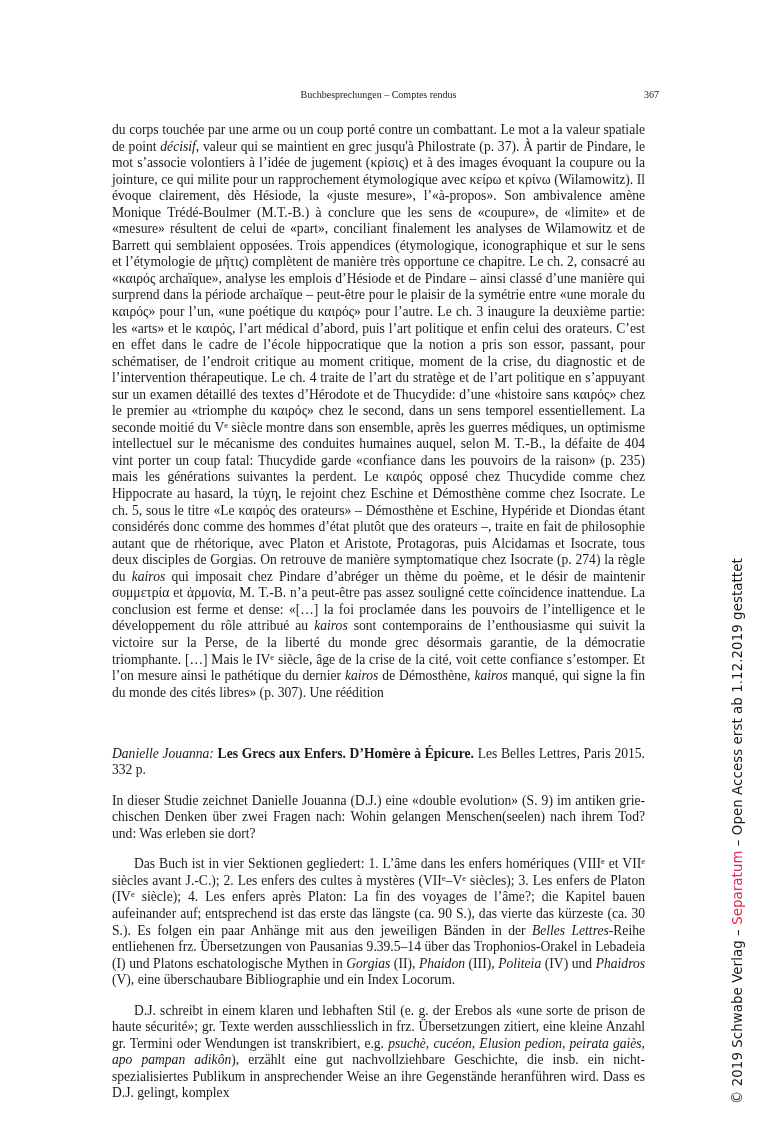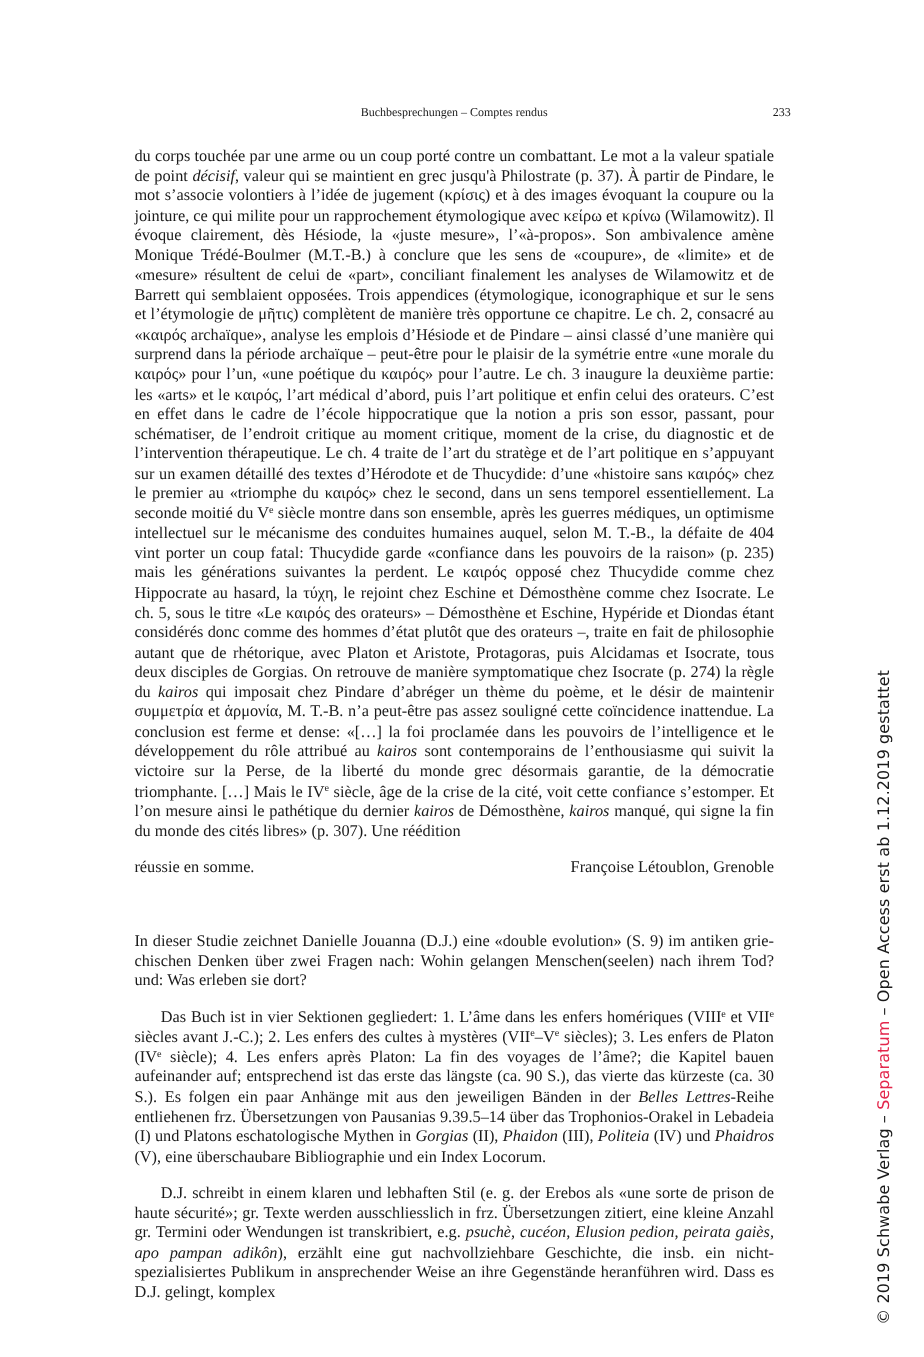--- a/index.html
+++ b/index.html
@@ -31,30 +31,27 @@
     white-space: nowrap; font-family: "DejaVu Sans", "Liberation Sans", sans-serif;
     font-size: 13.3px; line-height: 18px; color: #1a1a1a; letter-spacing: 0.1px;
   }
   .side-notice .accent { color: #e3264b; }
 </style>
 </head>
 <body>
 
 <div class="running-head">
   <span class="title">Buchbesprechungen – Comptes rendus</span>
-  <span class="pageno">233</span>
+  <span class="pageno">367</span>
 </div>
 
 <div class="text-block">
   <p id="review1-body"><span>du corps touchée par une arme ou un coup porté contre un combattant. Le mot a la valeur spatiale de point </span><i>décisif</i><span>, valeur qui se maintient en grec jusqu'à Philostrate (p. 37). À partir de Pindare, le mot s’associe volontiers à l’idée de jugement (κρίσις) et à des images évoquant la coupure ou la jointure, ce qui milite pour un rapprochement étymologique avec κείρω et κρίνω (Wilamowitz). Il évoque clairement, dès Hésiode, la «juste mesure», l’«à-propos». Son ambivalence amène Monique Trédé-Boulmer (M.T.-B.) à conclure que les sens de «coupure», de «limite» et de «mesure» résultent de celui de «part», conciliant finalement les analyses de Wilamowitz et de Barrett qui semblaient opposées. Trois appendices (étymologique, iconographique et sur le sens et l’étymologie de μῆτις) complètent de manière très opportune ce chapitre. Le ch. 2, consacré au «καιρός archaïque», ana­lyse les emplois d’Hésiode et de Pindare – ainsi classé d’une manière qui surprend dans la période archaïque – peut-être pour le plaisir de la symétrie entre «une morale du καιρός» pour l’un, «une poétique du καιρός» pour l’autre. Le ch. 3 inaugure la deuxième partie: les «arts» et le καιρός, l’art médical d’abord, puis l’art politique et enfin celui des orateurs. C’est en effet dans le cadre de l’école hippocratique que la notion a pris son essor, passant, pour schématiser, de l’endroit critique au mo­ment critique, moment de la crise, du diagnostic et de l’intervention thérapeutique. Le ch. 4 traite de l’art du stratège et de l’art politique en s’appuyant sur un examen détaillé des textes d’Hérodote et de Thucydide: d’une «histoire sans καιρός» chez le premier au «triomphe du καιρός» chez le second, dans un sens temporel essentiellement. La seconde moitié du V</span><sup>e</sup><span> siècle montre dans son ensemble, après les guerres médiques, un optimisme intellectuel sur le mécanisme des conduites humaines auquel, selon M. T.-B., la défaite de 404 vint porter un coup fatal: Thucydide garde «confiance dans les pouvoirs de la raison» (p. 235) mais les générations suivantes la perdent. Le καιρός opposé chez Thucydide comme chez Hippocrate au hasard, la τύχη, le rejoint chez Eschine et Démosthène comme chez Isocrate. Le ch. 5, sous le titre «Le καιρός des orateurs» – Démosthène et Eschine, Hypéride et Diondas étant considérés donc comme des hommes d’état plutôt que des orateurs –, traite en fait de philosophie autant que de rhétorique, avec Platon et Aristote, Protagoras, puis Alcidamas et Isocrate, tous deux disciples de Gorgias. On retrouve de manière symptomatique chez Isocrate (p. 274) la règle du </span><i>kairos</i><span> qui imposait chez Pindare d’abréger un thème du poème, et le désir de maintenir συμμετρία et ἁρμονία, M. T.-B. n’a peut-être pas assez souligné cette coïncidence inattendue. La conclusion est ferme et dense: «[…] la foi proclamée dans les pouvoirs de l’intelligence et le développement du rôle attribué au </span><i>kairos</i><span> sont contemporains de l’enthousiasme qui suivit la victoire sur la Perse, de la liberté du monde grec désormais garantie, de la démocratie triomphante. […] Mais le IV</span><sup>e</sup><span> siècle, âge de la crise de la cité, voit cette confiance s’estomper. Et l’on mesure ainsi le pathétique du dernier </span><i>kairos</i><span> de Démosthène, </span><i>kairos</i><span> manqué, qui signe la fin du monde des cités libres» (p. 307). Une réédition</span></p>
-  <p class="signature-line">
-    <span>réussie en somme.</span>
-    <span>Françoise Létoublon, Grenoble</span>
-  </p>
   <div class="review-gap"></div>
+  <p><span class="it">Danielle Jouanna:</span> <span class="bd">Les Grecs aux Enfers. D’Homère à Épicure.</span><span> Les Belles Lettres, Paris 2015. 332 p.</span></p>
   <div id="review2-paras">
       <p><span>In dieser Studie zeichnet Danielle Jouanna (D.J.) eine «double evolution» (S. 9) im antiken grie­chischen Denken über zwei Fragen nach: Wohin gelangen Menschen(seelen) nach ihrem Tod? und: Was erleben sie dort?</span></p>
       <p class="indent"><span>Das Buch ist in vier Sektionen gegliedert: 1. L’âme dans les enfers homériques (VIII</span><sup>e</sup><span> et VII</span><sup>e</sup><span> siècles avant J.-C.); 2. Les enfers des cultes à mystères (VII</span><sup>e</sup><span>–V</span><sup>e</sup><span> siècles); 3. Les enfers de Platon (IV</span><sup>e</sup><span> siècle); 4. Les enfers après Platon: La fin des voyages de l’âme?; die Kapitel bauen aufeinander auf; entsprechend ist das erste das längste (ca. 90 S.), das vierte das kürzeste (ca. 30 S.). Es folgen ein paar Anhänge mit aus den jeweiligen Bänden in der </span><i>Belles Lettres</i><span>-Reihe entliehenen frz. Übersetzungen von Pausanias 9.39.5–14 über das Trophonios-Orakel in Lebadeia (I) und Platons eschatologische Mythen in </span><i>Gorgias</i><span> (II), </span><i>Phaidon</i><span> (III), </span><i>Politeia</i><span> (IV) und </span><i>Phaidros</i><span> (V), eine überschaubare Biblio­graphie und ein Index Locorum.</span></p>
       <p class="indent"><span>D.J. schreibt in einem klaren und lebhaften Stil (e. g. der Erebos als «une sorte de prison de haute sécurité»; gr. Texte werden ausschliesslich in frz. Übersetzungen zitiert, eine kleine Anzahl gr. Termini oder Wendungen ist transkribiert, e.g. </span><i>psuchè, cucéon, Elusion pedion, peirata gaiès, apo pampan adikôn</i><span>), erzählt eine gut nachvollziehbare Geschichte, die insb. ein nicht-spezialisiertes Pu­blikum in ansprechender Weise an ihre Gegenstände heranführen wird. Dass es D.J. gelingt, komplex</span></p>
     </div>
 </div>
 
 <div class="side-notice">
   <span>© 2019 Schwabe Verlag – </span><span class="accent">Separatum</span><span> – Open Access erst ab 1.12.2019 gestattet</span>
 </div>

